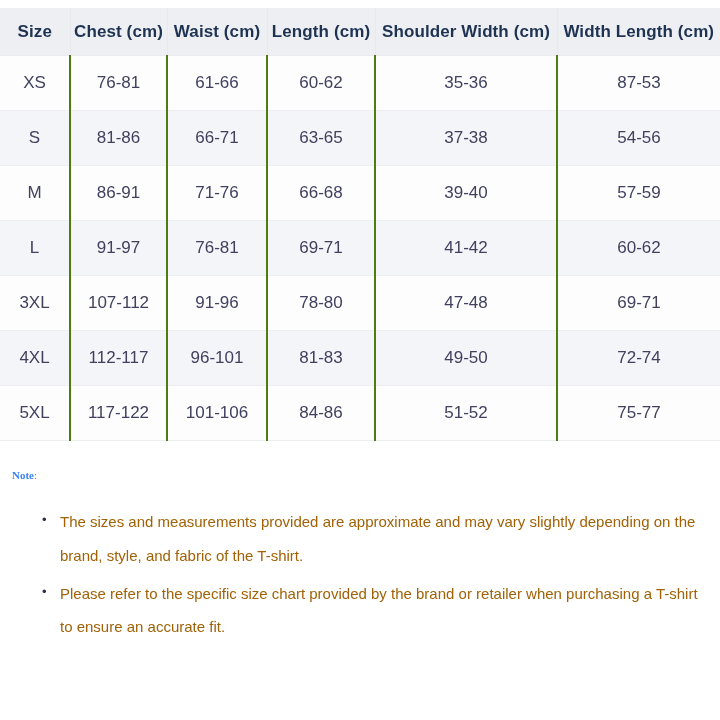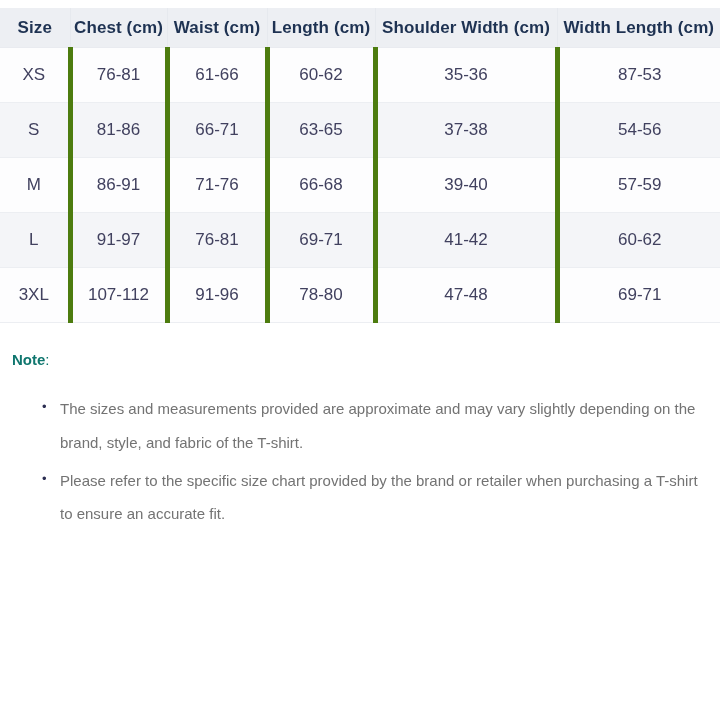--- a/index.html
+++ b/index.html
@@ -20,64 +20,65 @@
     width: 720px;
     border-collapse: collapse;
     table-layout: fixed;
     margin-top: 8px;
   }
   table.size-chart th {
     background: #edeff3;
     color: #1e3252;
     font-weight: 600;
     font-size: 17px;
-    height: 39px;
+    height: 47px;
     text-align: center;
     border-right: 1px solid #e6e9ee;
     border-bottom: 1px solid #e9ebf0;
     padding: 0;
     letter-spacing: 0.1px;
   }
   table.size-chart td {
     background: #fdfdfe;
     color: #41415f;
     font-size: 17px;
     height: 54px;
     text-align: center;
     vertical-align: middle;
-    border-right: 5px solid #4d7c0f;
+    border-right: 2px solid #4d7c0f;
     border-bottom: 1px solid #eceef2;
     padding: 0;
   }
   table.size-chart tr.alt td {
     background: #f4f5f8;
   }
   table.size-chart th:last-child,
   table.size-chart td:last-child {
     border-right: none;
   }
   .note-section {
     margin-top: 28px;
     padding: 0 10px 0 12px;
   }
   .note-heading {
-    font-size: 15px;
-    color: #0f766e;
+    font-size: 11px;
+    color: #3b82f6;
+    font-family: Liberation Serif, serif;
   }
   .note-heading .bold {
     font-weight: 700;
   }
   ul.note-list {
     margin: 24px 0 0 0;
     padding: 0 0 0 48px;
     list-style: none;
   }
   ul.note-list li {
     position: relative;
-    color: #737373;
+    color: #a16207;
     font-size: 15px;
     line-height: 2.25;
     margin-bottom: 4px;
   }
   ul.note-list li::before {
     content: "\2022";
     position: absolute;
     left: -18px;
     top: 0;
     color: #2c2e52;
@@ -142,20 +143,36 @@
           <td>60-62</td>
         </tr>
         <tr>
           <td>3XL</td>
           <td>107-112</td>
           <td>91-96</td>
           <td>78-80</td>
           <td>47-48</td>
           <td>69-71</td>
         </tr>
+        <tr class="alt">
+          <td>4XL</td>
+          <td>112-117</td>
+          <td>96-101</td>
+          <td>81-83</td>
+          <td>49-50</td>
+          <td>72-74</td>
+        </tr>
+        <tr>
+          <td>5XL</td>
+          <td>117-122</td>
+          <td>101-106</td>
+          <td>84-86</td>
+          <td>51-52</td>
+          <td>75-77</td>
+        </tr>
       </tbody>
   </table>
 
   <div class="note-section">
     <div class="note-heading"><span class="bold">Note</span><span>:</span></div>
     <ul class="note-list">
         <li>The sizes and measurements provided are approximate and may vary slightly depending on the brand, style, and fabric of the T-shirt.</li>
         <li>Please refer to the specific size chart provided by the brand or retailer when purchasing a T-shirt to ensure an accurate fit.</li>
       </ul>
   </div>

